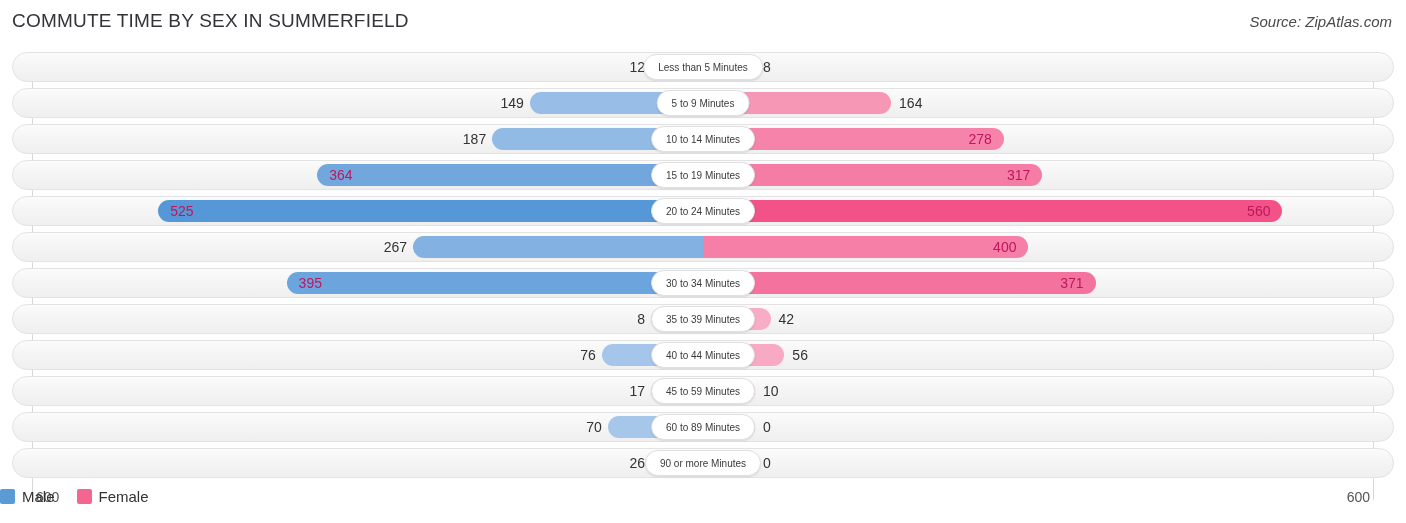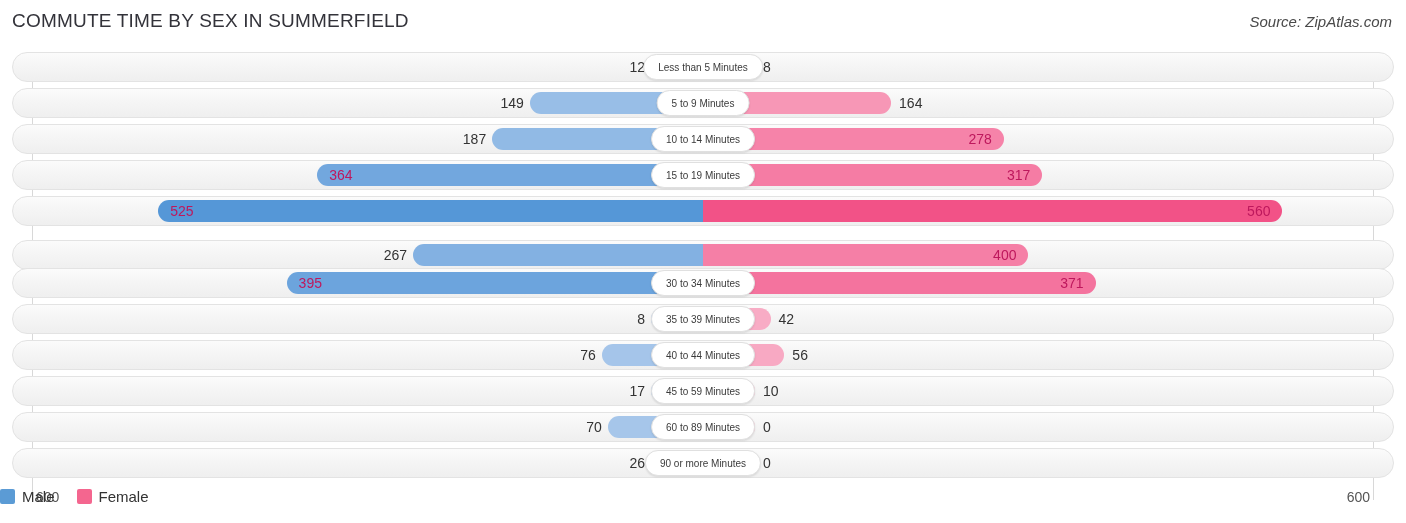--- a/index.html
+++ b/index.html
@@ -148,22 +148,23 @@
       <div class="row" style="top: 144px;">
         <div class="track"></div>
         <div class="bar male" style="width: 544.875px; background: rgb(85, 151, 215); left: 146.125px;">
           <div class="fill" style="background: rgb(85, 151, 215);"></div>
         </div>
         <div class="val inside" style="top: 4px; left: 158.125px;">525</div>
         <div class="bar female" style="width: 579.467px; background: rgb(242, 82, 135); left: 691px;">
           <div class="fill" style="background: rgb(242, 82, 135);"></div>
         </div>
         <div class="val inside" style="top: 4px; left: 1224.47px; text-align: right; width: 34px;">560</div>
-      </div>
-      <div class="row" style="top: 180px; margin-top: 8px;">
+        <div class="cat-pill" style="left: 691px;">20 to 24 Minutes</div>
+      </div>
+      <div class="row" style="top: 180px;">
         <div class="track"></div>
         <div class="bar male" style="width: 289.885px; background: rgb(131, 177, 226); left: 401.115px;">
           <div class="fill" style="background: rgb(131, 177, 226);"></div>
         </div>
         <div class="val outside-left" style="top: 4px; left: 367.115px; text-align: right; width: 28px;">267</div>
         <div class="bar female" style="width: 325.465px; background: rgb(245, 127, 166); left: 691px;">
           <div class="fill" style="background: rgb(245, 127, 166);"></div>
         </div>
         <div class="val inside" style="top: 4px; left: 970.465px; text-align: right; width: 34px;">400</div>
       </div>

